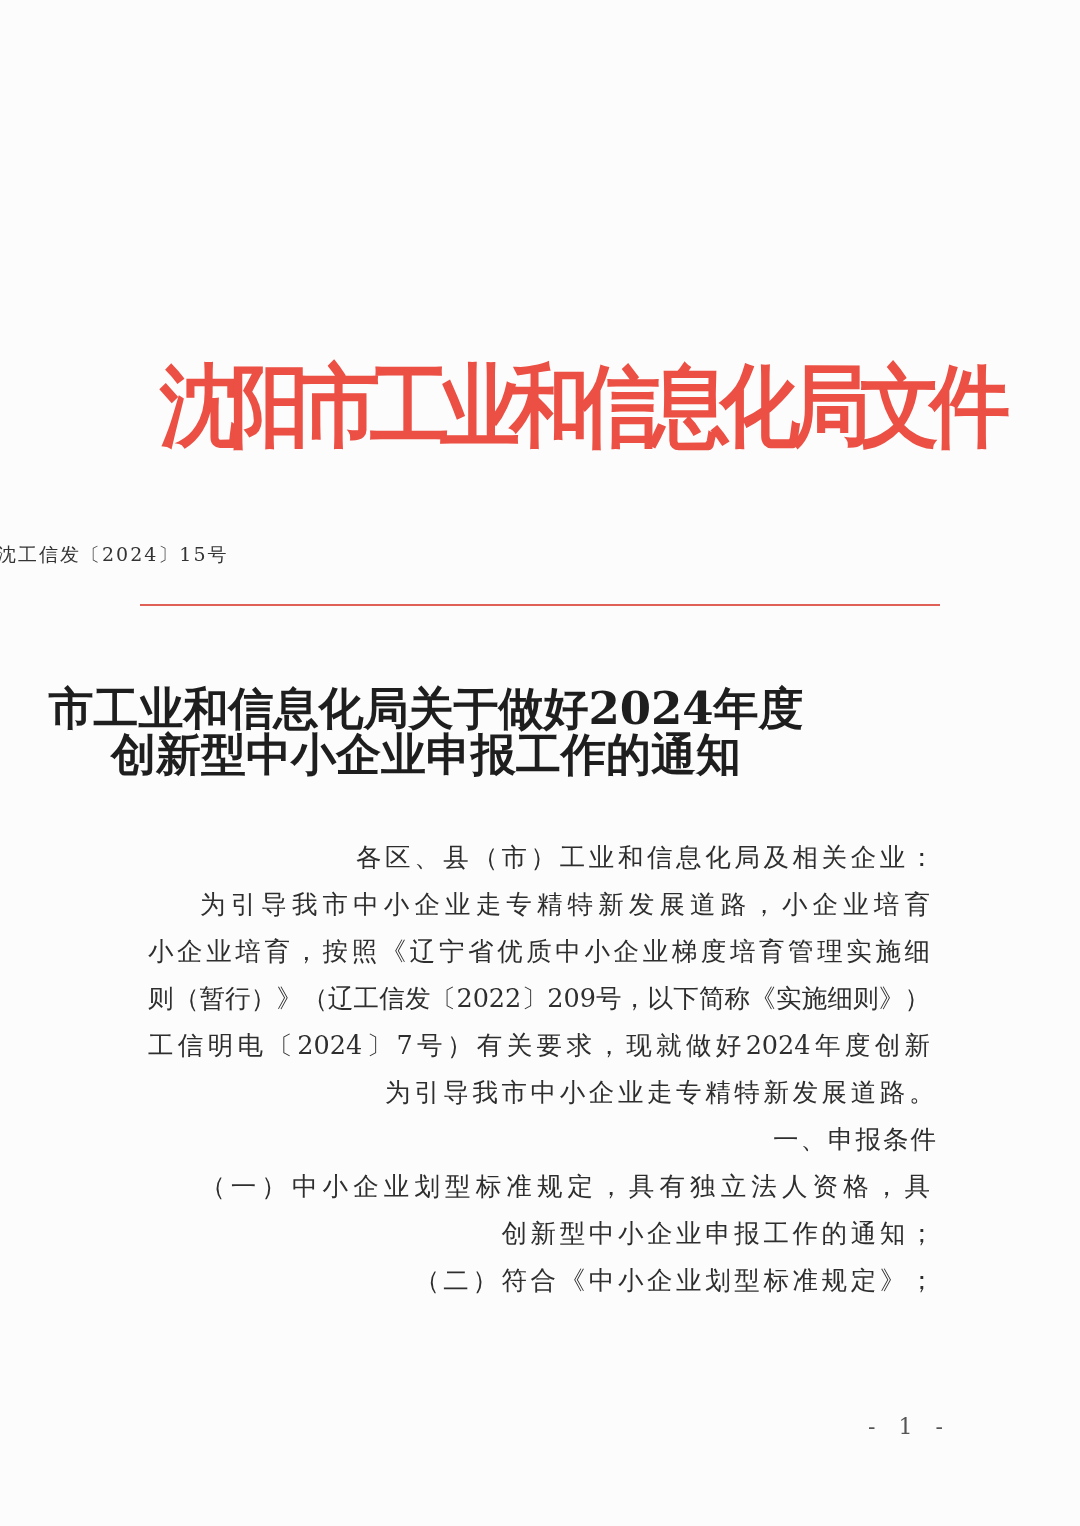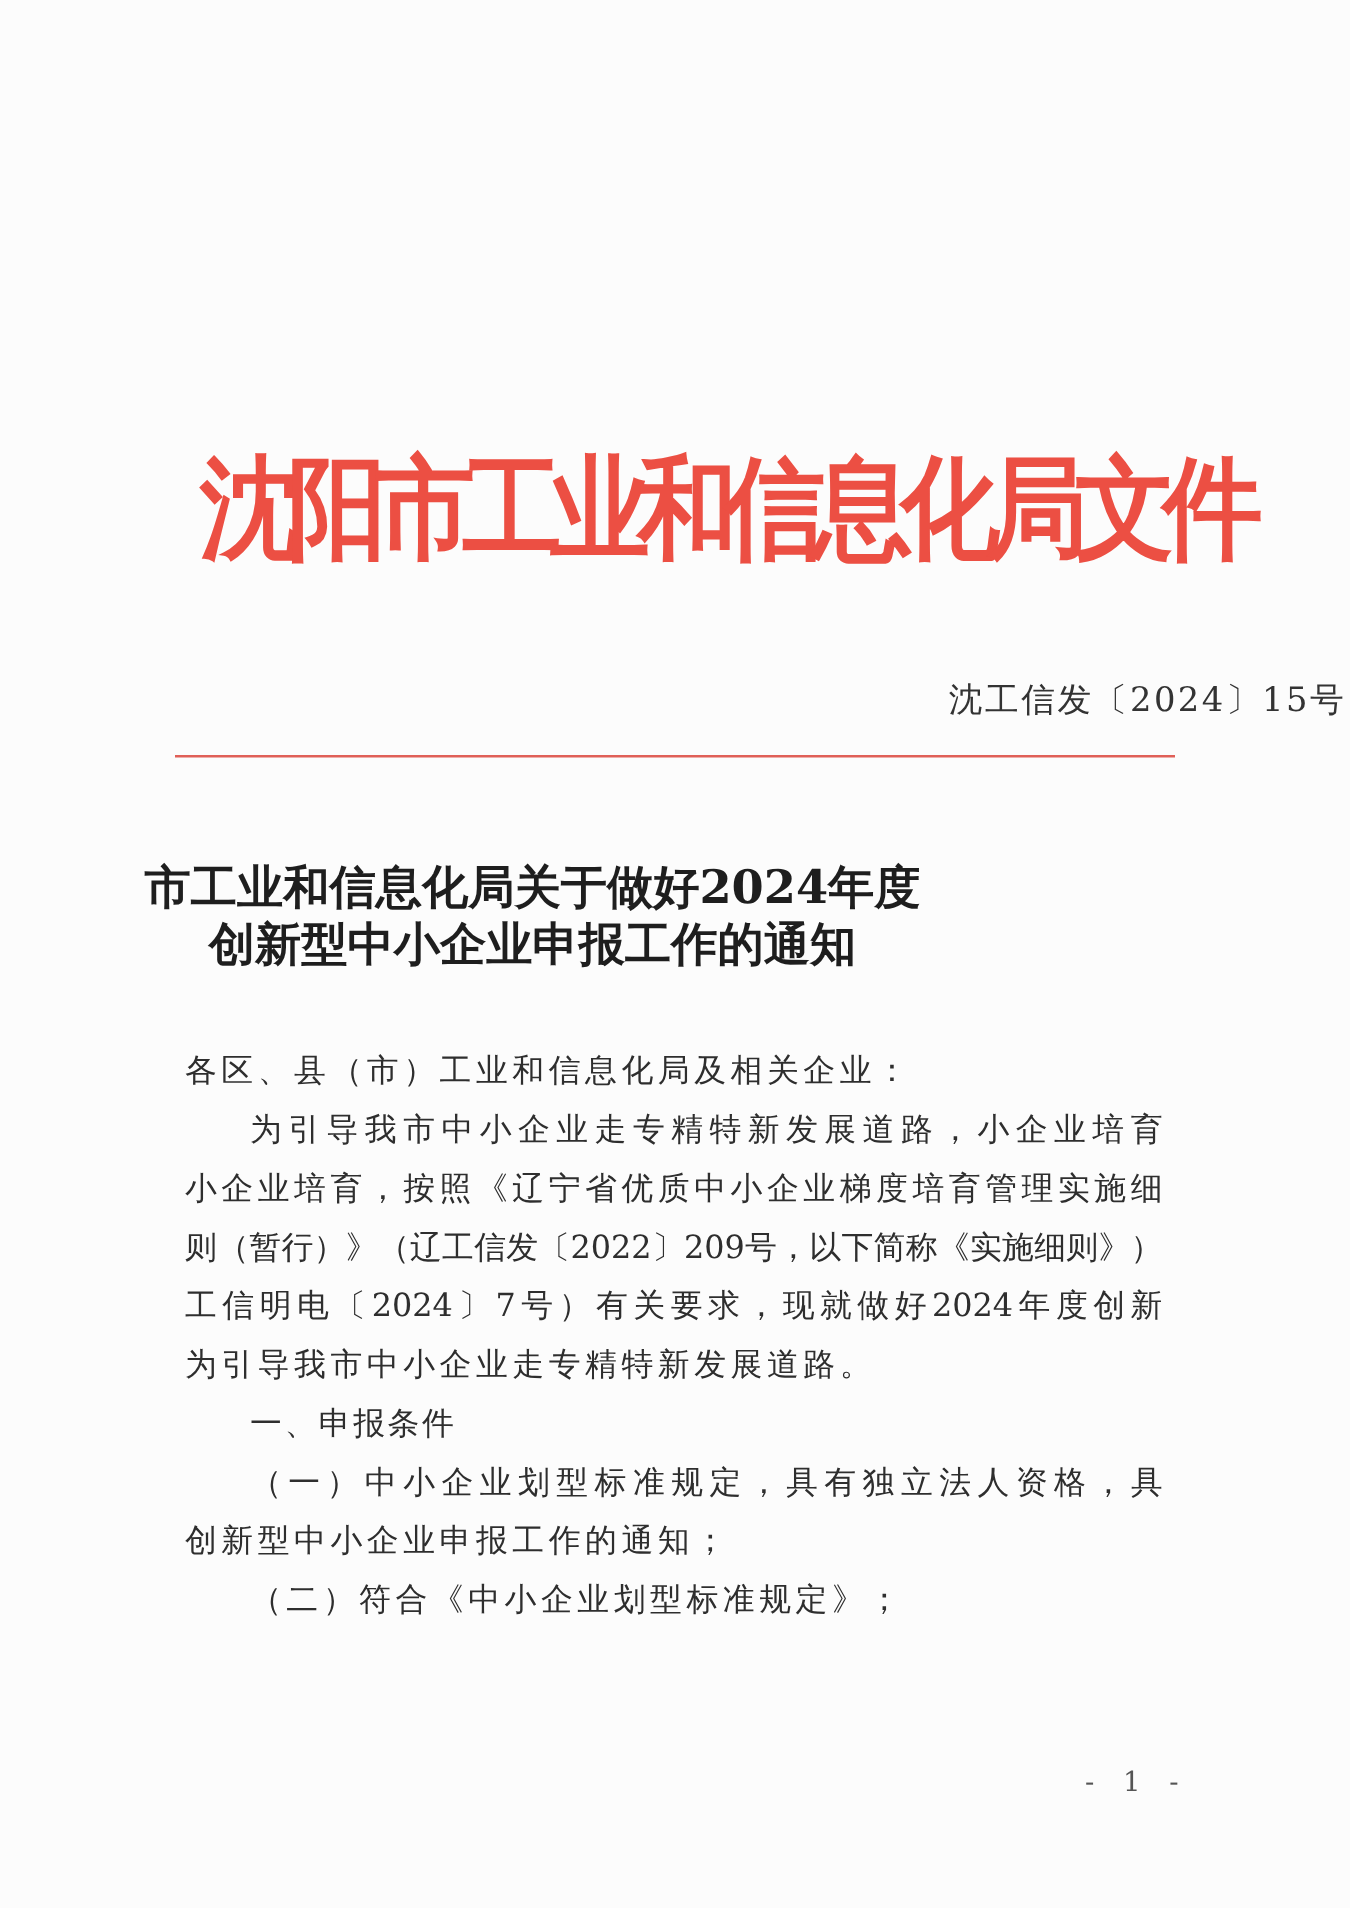--- a/index.html
+++ b/index.html
@@ -41,22 +41,22 @@
     .masthead span {
       display: inline-block;
       width: 70px;
       text-align: center;
     }
     .doc-number {
       position: absolute;
       left: 0;
       width: 1080px;
       top: 542px;
-      text-align: right;
-      font-size: 27px;
+      text-align: left;
+      font-size: 19px;
       letter-spacing: 2px;
       color: #333;
       padding-left: 0;
     }
     .doc-number .inner {
       position: relative;
       left: -3px;
     }
     .red-rule {
       position: absolute;
@@ -65,21 +65,21 @@
       width: 800px;
       height: 2px;
       background: #e06058;
     }
     .title {
       position: absolute;
       left: 0;
       width: 856px;
       top: 686px;
       text-align: center;
-      font-size: 37px;
+      font-size: 45px;
       font-weight: bold;
       line-height: 46px;
       color: #1e1e1e;
     }
     .title div {
       position: relative;
       left: -2px;
     }
     .body-text {
       position: absolute;
@@ -87,20 +87,21 @@
       top: 834px;
       width: 790px;
       font-size: 25.5px;
       line-height: 47px;
       color: #2e2e2e;
     }
     .line {
       white-space: nowrap;
       height: 47px;
       letter-spacing: 3.6px;
+      text-align: right;
     }
     .line.indent {
       padding-left: 52px;
     }
     .line.justify {
       text-align: justify;
       text-align-last: justify;
       letter-spacing: 0;
       width: 782px;
     }

